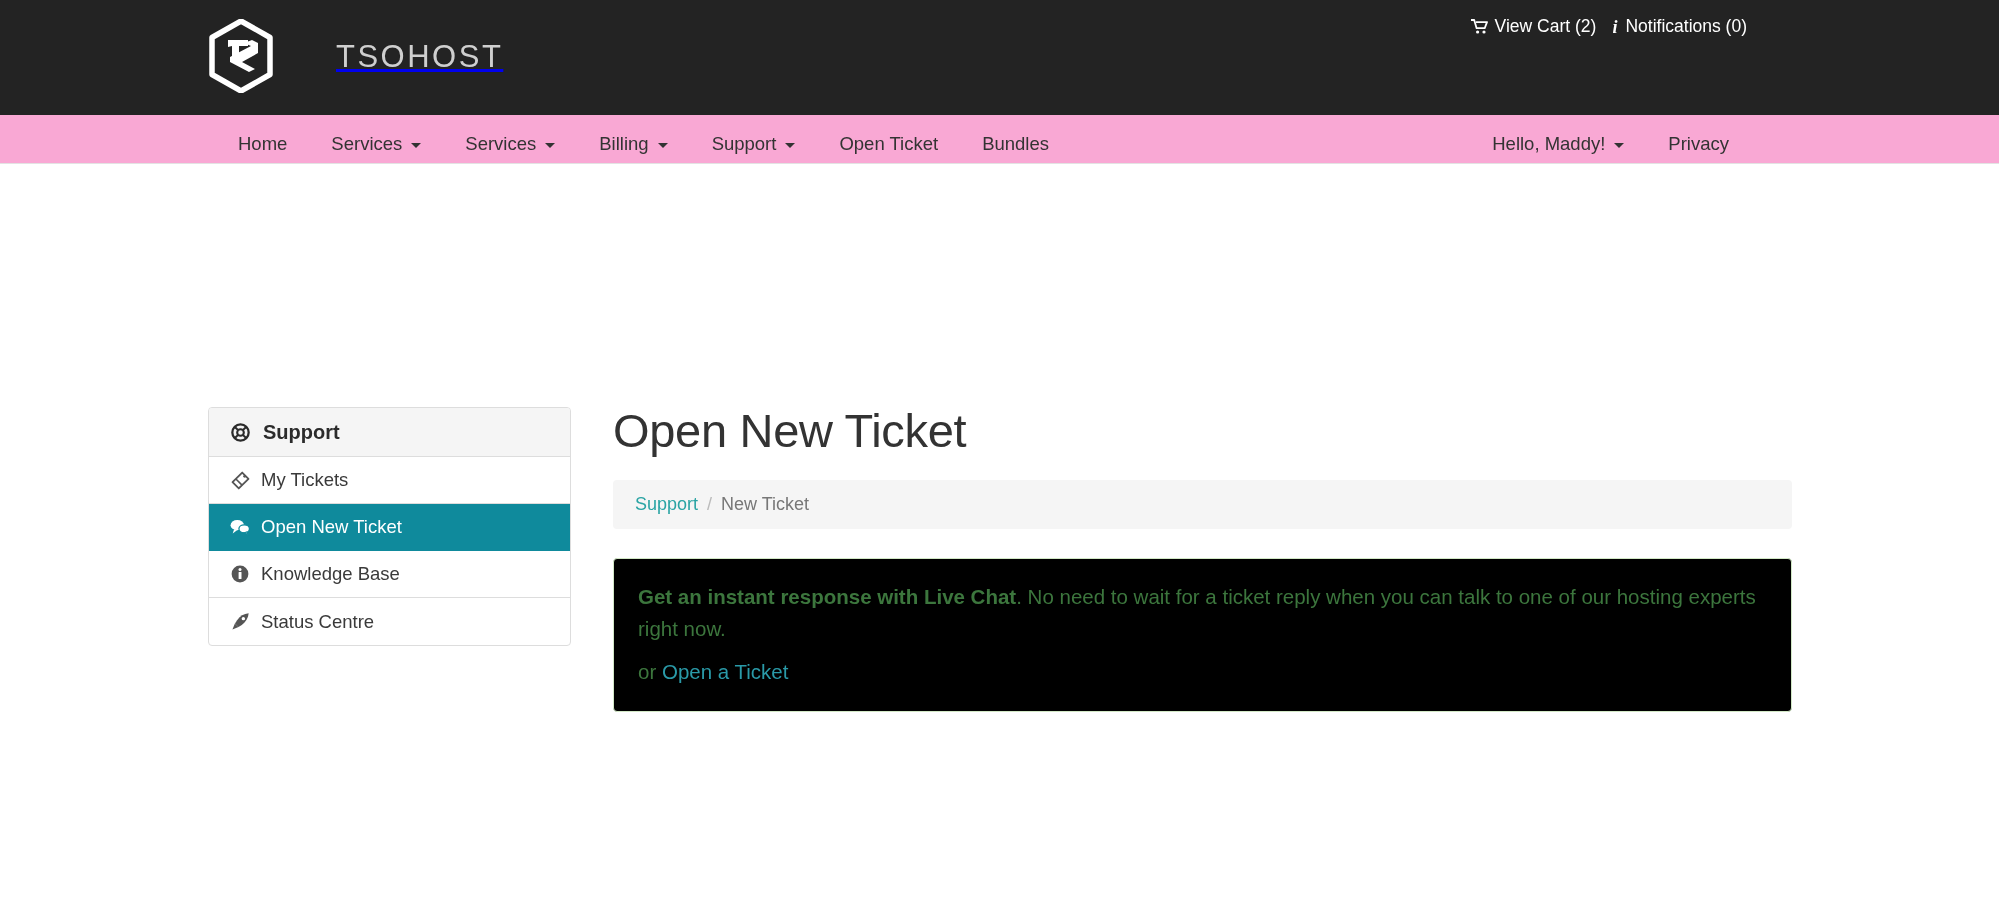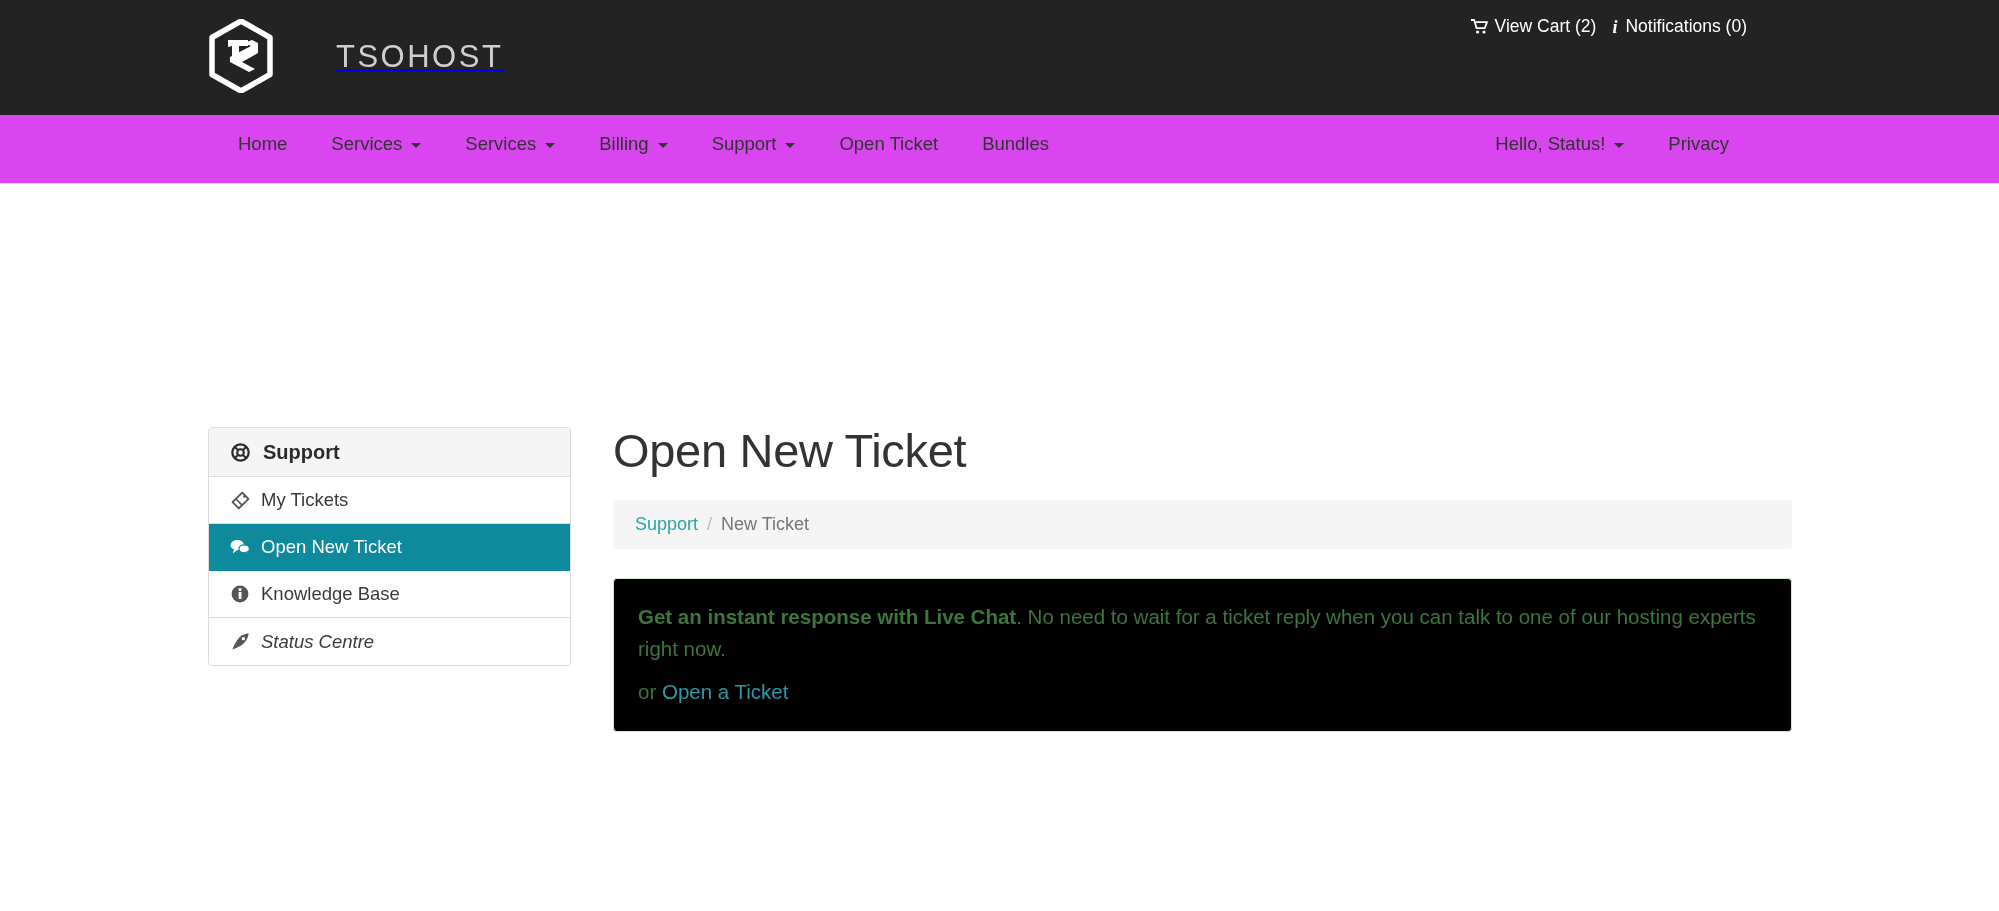--- a/index.html
+++ b/index.html
@@ -49,22 +49,22 @@
   .info-ico {
     font-style: italic; font-weight: 700;
     font-family: "Liberation Serif", serif;
     font-size: 18px; line-height: 1;
     padding-right: 1px;
   }
 
   
   .navbar {
     position: relative;
-    height: 69px;
-    background: #d946ef;
+    height: 49px;
+    background: #f9a8d4;
     border-bottom: 1px solid #e3e3e3;
   }
   .nav-left {
     position: absolute; left: 216px; top: 0;
     height: 57px; display: flex; align-items: center;
   }
   .nav-right {
     position: absolute; right: 248px; top: 0;
     height: 57px; display: flex; align-items: center;
   }
@@ -115,21 +115,21 @@
   }
   .side-item {
     display: flex; align-items: center; gap: 10px;
     height: 47px;
     padding: 0 20px;
     border-bottom: 1px solid #dddddd;
     font-size: 18.5px;
     color: #3a3a3a;
     text-decoration: none;
   }
-  .side-item:last-child { border-bottom: none; font-style: italic; }
+  .side-item:last-child { border-bottom: none; }
   .side-item.active {
     background: #0f8a9c;
     color: #ffffff;
     border-bottom-color: #0f8a9c;
   }
   .side-ico {
     width: 22px; display: flex; justify-content: center; align-items: center;
     flex: 0 0 22px;
   }
   .side-ico svg { display: block; }
@@ -231,21 +231,21 @@
     <a class="nav-item" href="#">
       <span>Open Ticket</span>
     </a>
     <a class="nav-item" href="#">
       <span>Bundles</span>
     </a>
   </div>
 
   <div class="nav-right">
     <a class="nav-item" href="#">
-      <span>Hello, Status!</span>
+      <span>Hello, Maddy!</span>
       <span class="caret"></span>
     </a>
     <a class="nav-item" href="#">
       <span>Privacy</span>
     </a>
   </div>
 </div>
 
 <div class="page">
 

